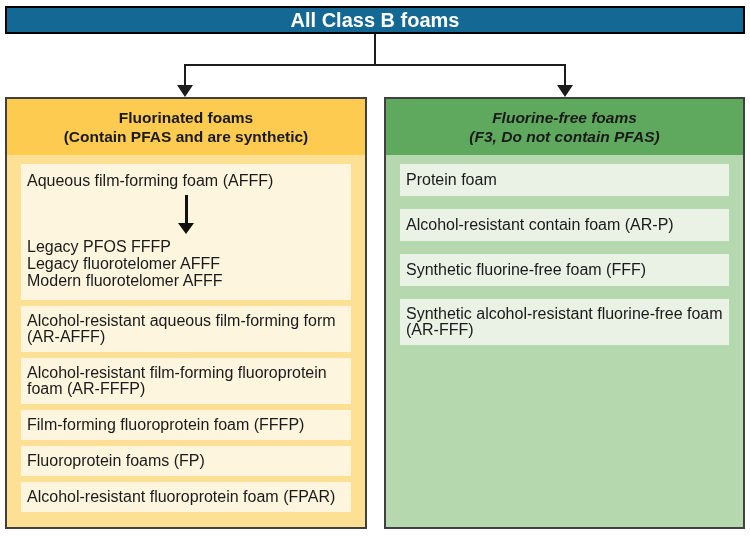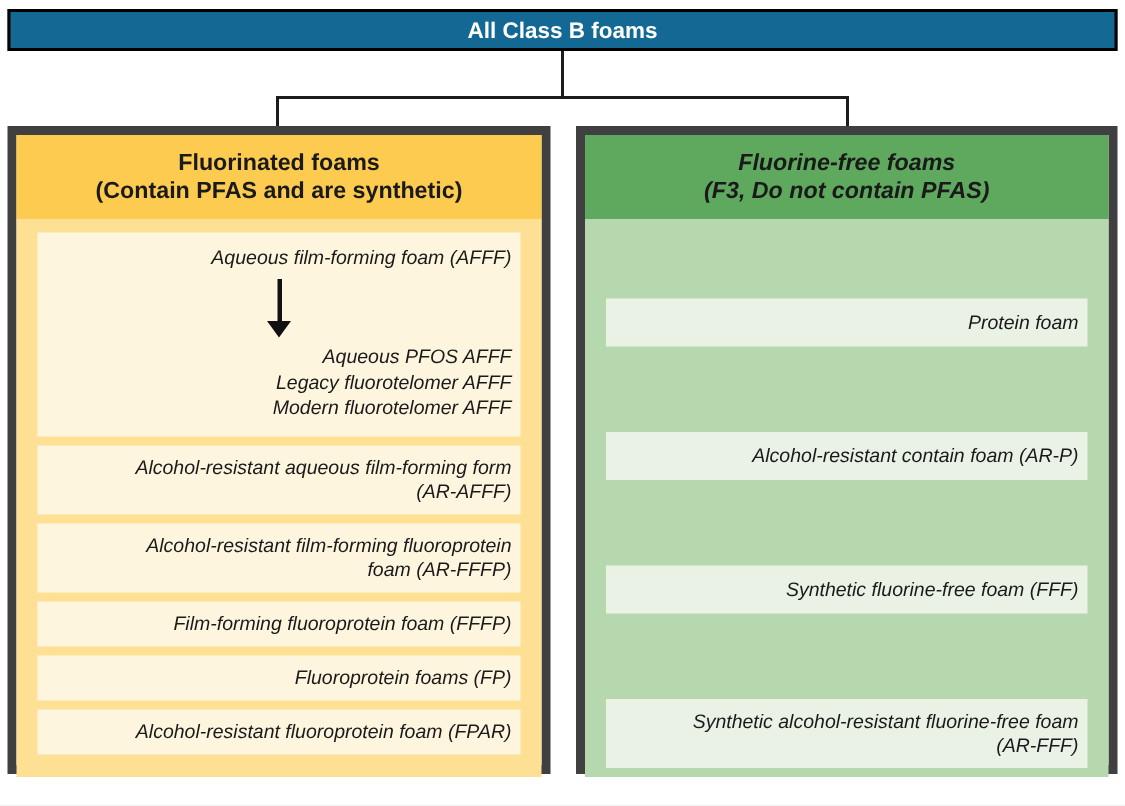--- a/index.html
+++ b/index.html
@@ -14,42 +14,42 @@
     overflow:hidden;
   }
 
   
   .root-box {
     position:absolute; left:5px; top:6px;
     width:740px; height:28px;
     background:#146994;
     border:2px solid #000000;
     display:flex; align-items:center; justify-content:center;
-    color:#ffffff; font-weight:bold; font-size:15px;
+    color:#ffffff; font-weight:bold; font-size:20px;
   }
 
   
   .line { position:absolute; background:#1c1c1c; }
   .v-root   { left:374px; top:34px;  width:2px;  height:31px; }
   .h-split  { left:184px; top:64px;  width:382px; height:2px; }
   .v-left   { left:184px; top:64px;  width:2px;  height:22px; }
   .v-right  { left:564px; top:64px;  width:2px;  height:22px; }
   .arrowhead {
     position:absolute; width:0; height:0;
     border-left:8px solid transparent;
     border-right:8px solid transparent;
     border-top:12px solid #1c1c1c;
   }
   .ah-left  { left:177px; top:85px; }
   .ah-right { left:557px; top:85px; }
 
   
   .branch {
-    position:absolute; top:84px; height:432px;
-    border:6px solid #404040;
+    position:absolute; top:97px; height:432px;
+    border:2px solid #404040;
   }
   .branch-left  { left:5px;   width:362px; }
   .branch-right { left:384px; width:361px; }
 
   .branch-header {
     height:56px;
     display:flex; flex-direction:column;
     align-items:center; justify-content:center;
     font-weight:bold; font-size:15.5px; line-height:19px;
     text-align:center;
@@ -59,26 +59,26 @@
 
   .branch-body {
     height:372px;
     padding:9px 14px 13px 14px;
     display:flex; flex-direction:column;
   }
   .branch-left  .branch-body { background:#FDE094; gap:6px; }
   .branch-right .branch-body { background:#B6D8AF; gap:13px; }
 
   .item {
-    text-align:right; font-size:13px; line-height:16px;
+    text-align:left; font-size:16px; line-height:16px;
     display:flex; flex-direction:column; justify-content:center;
-    padding:7px 6px; flex:none;font-style:italic;
+    padding:7px 6px; flex:none;
   }
   .branch-left  .item { background:#FDF5DE; }
-  .branch-right .item { background:#E9F2E5; min-height:32px;margin-top:44px; }
+  .branch-right .item { background:#E9F2E5; min-height:32px; }
   .item span { display:block; }
 
   
   .item-afff { display:block; padding:9px 6px 11px 6px; }
   .item-afff .variants { line-height:17px; }
   .arrow-shaft { width:3px; height:28px; background:#111111; margin:6px auto 0 auto; }
   .arrow-head  {
     width:0; height:0; margin:0 auto 4px auto;
     border-left:8px solid transparent;
     border-right:8px solid transparent;
@@ -105,21 +105,21 @@
     <div class="branch-header">
       <span>Fluorinated foams</span>
       <span>(Contain PFAS and are synthetic)</span>
     </div>
     <div class="branch-body">
 
       <div class="item item-afff">
         <span>Aqueous film-forming foam (AFFF)</span>
         <div class="arrow-shaft"></div>
         <div class="arrow-head"></div>
-        <span class="variants">Aqueous PFOS AFFF</span>
+        <span class="variants">Legacy PFOS FFFP</span>
         <span class="variants">Legacy fluorotelomer AFFF</span>
         <span class="variants">Modern fluorotelomer AFFF</span>
       </div>
 
       <div class="item">
         <span>Alcohol-resistant aqueous film-forming form</span>
         <span>(AR-AFFF)</span>
       </div>
 
       <div class="item">

